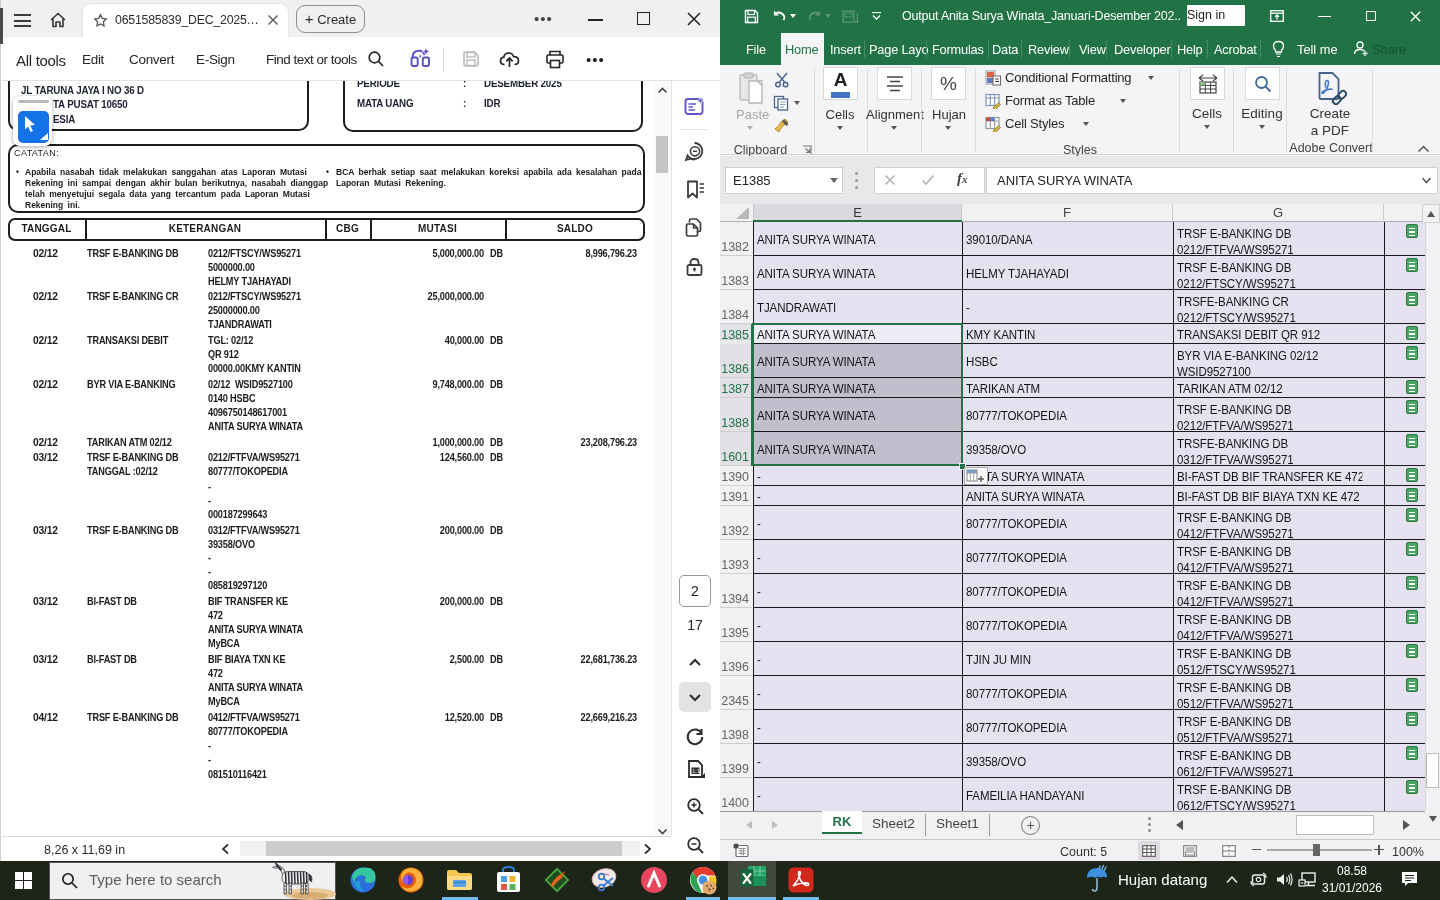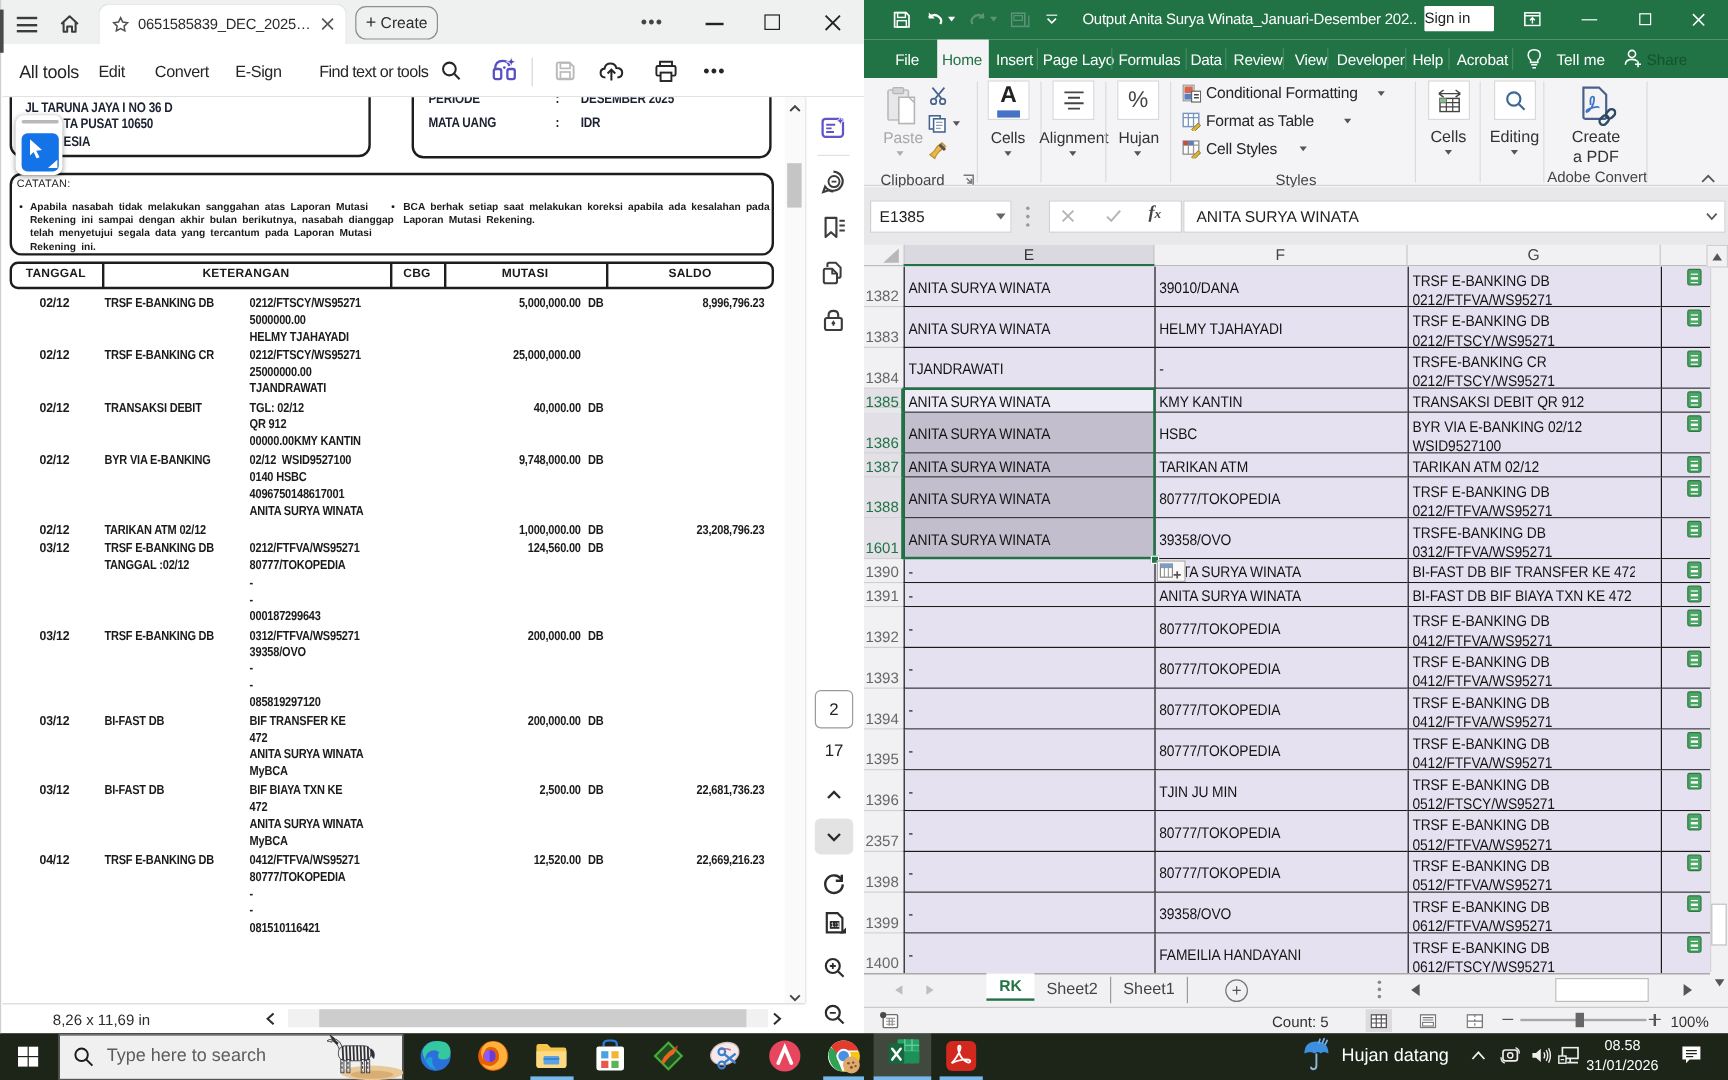--- a/index.html
+++ b/index.html
@@ -675,21 +675,21 @@
 <div class="ab" style="left:664px;top:420px;width:41px;height:34px;background:#e6e1f0;border-left:1px solid #1a1a1a;border-bottom:1px solid #1a1a1a"></div>
 <div class="cell" style="left:37px;top:430px;width:203px">-</div>
 <div class="cell" style="left:246px;top:430px;width:205px">TJIN JU MIN</div>
 <div class="cell" style="left:457px;top:423.5px;width:206px">TRSF E-BANKING DB</div>
 <div class="cell" style="left:457px;top:440px;width:206px">0512/FTSCY/WS95271</div>
 <div class="ab" style="left:686px;top:422px;width:12px;height:14px;background:#4aa564;border:1px solid #2f7a42;border-radius:2px">
       <div style="margin:2.5px 2px 0;height:1.5px;background:#fff"></div>
       <div style="margin:2px 2px 0;height:1.5px;background:#fff"></div>
       <div style="margin:2px 2px 0;height:1.5px;background:#fff"></div>
     </div>
-<div class="ab" style="left:0;top:454px;width:33px;height:34px;background:#f1f0f2;border-bottom:1px solid #cfcfcf;color:#666;font-size:12.5px;text-align:right;padding:17.5px 4px 0 0">2357</div>
+<div class="ab" style="left:0;top:454px;width:33px;height:34px;background:#f1f0f2;border-bottom:1px solid #cfcfcf;color:#666;font-size:12.5px;text-align:right;padding:17.5px 4px 0 0">2345</div>
 <div class="ab" style="left:33px;top:454px;width:209px;height:34px;background:#e6e1f0;border-left:1px solid #1a1a1a;border-bottom:1px solid #1a1a1a"></div>
 <div class="ab" style="left:242px;top:454px;width:211px;height:34px;background:#e6e1f0;border-left:1px solid #1a1a1a;border-bottom:1px solid #1a1a1a"></div>
 <div class="ab" style="left:453px;top:454px;width:211px;height:34px;background:#e6e1f0;border-left:1px solid #1a1a1a;border-bottom:1px solid #1a1a1a"></div>
 <div class="ab" style="left:664px;top:454px;width:41px;height:34px;background:#e6e1f0;border-left:1px solid #1a1a1a;border-bottom:1px solid #1a1a1a"></div>
 <div class="cell" style="left:37px;top:464px;width:203px">-</div>
 <div class="cell" style="left:246px;top:464px;width:205px">80777/TOKOPEDIA</div>
 <div class="cell" style="left:457px;top:457.5px;width:206px">TRSF E-BANKING DB</div>
 <div class="cell" style="left:457px;top:474px;width:206px">0512/FTFVA/WS95271</div>
 <div class="ab" style="left:686px;top:456px;width:12px;height:14px;background:#4aa564;border:1px solid #2f7a42;border-radius:2px">
       <div style="margin:2.5px 2px 0;height:1.5px;background:#fff"></div>

